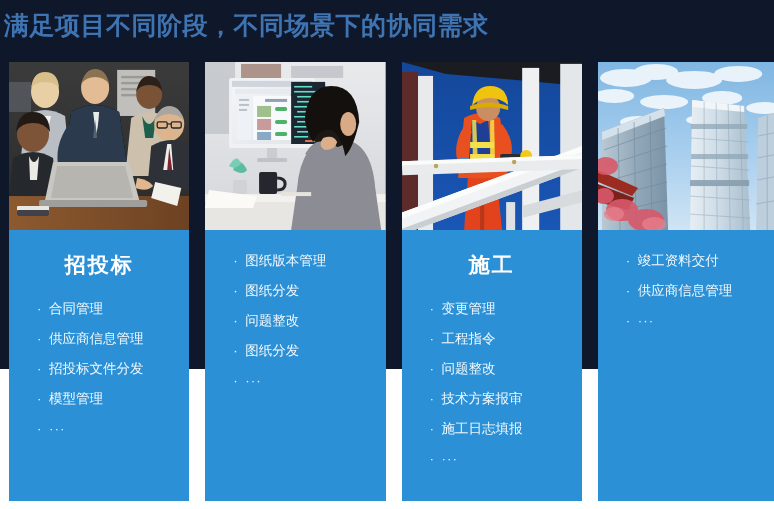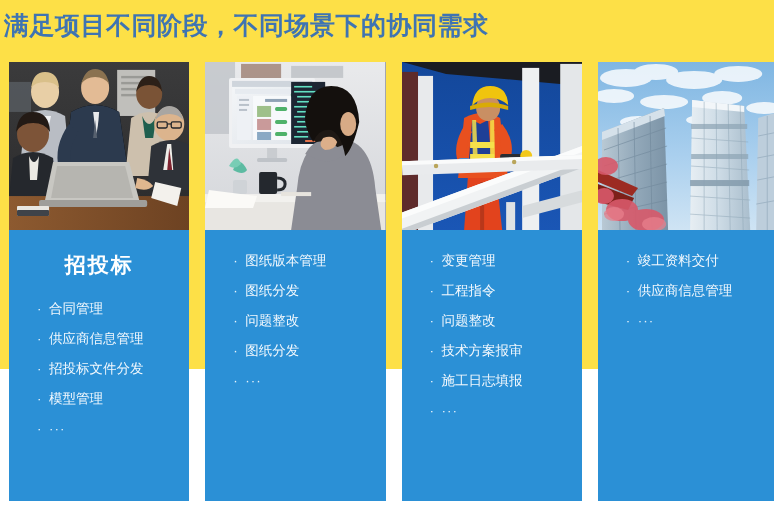--- a/index.html
+++ b/index.html
@@ -11,21 +11,21 @@
     width: 774px;
     height: 509px;
     overflow: hidden;
     font-family: "Liberation Sans", "DejaVu Sans", sans-serif;
   }
 
   .page {
     position: relative;
     width: 774px;
     height: 369px;
-    background: #fde047;
+    background: #0f172a;
   }
 
   
   .page-title {
     position: absolute;
     left: 4px;
     top: 9px;
     font-size: 25px;
     font-weight: 700;
     letter-spacing: 0.5px;
@@ -337,20 +337,21 @@
           <rect x="0" y="96" width="180" height="4" fill="#fafbfb" transform="rotate(-2 90 103)"></rect>
 
           <circle cx="34" cy="104" r="2.2" fill="#b9a55a"></circle>
           <circle cx="112" cy="100" r="2.2" fill="#b9a55a"></circle>
 
           <rect x="104" y="140" width="9" height="28" fill="#dfe2e4"></rect>
           <path d="M120 144 L180 128 L180 140 L120 156 Z" fill="#d7dbdd"></path>
         </svg>
       </div>
       <div class="card-body">
+        <div class="card-title">施工</div>
         <ul class="card-list">
           <li><span class="bullet">·</span><span>变更管理</span></li>
           <li><span class="bullet">·</span><span>工程指令</span></li>
           <li><span class="bullet">·</span><span>问题整改</span></li>
           <li><span class="bullet">·</span><span>技术方案报审</span></li>
           <li><span class="bullet">·</span><span>施工日志填报</span></li>
           <li class="ellipsis"><span class="bullet">·</span><span>···</span></li>
         </ul>
       </div>
     </div>

